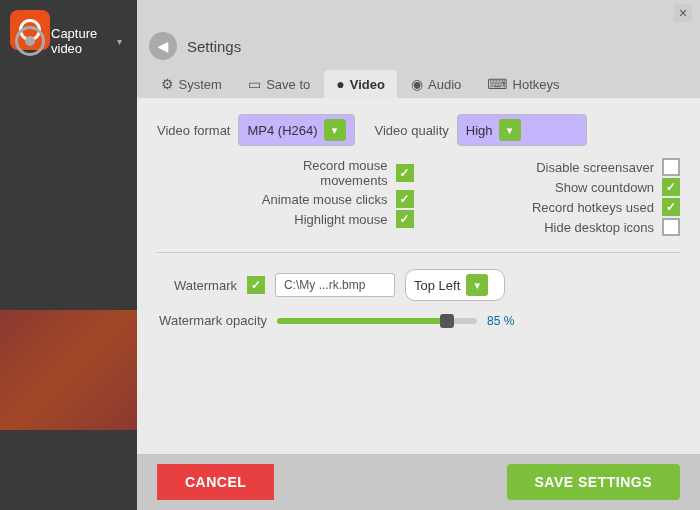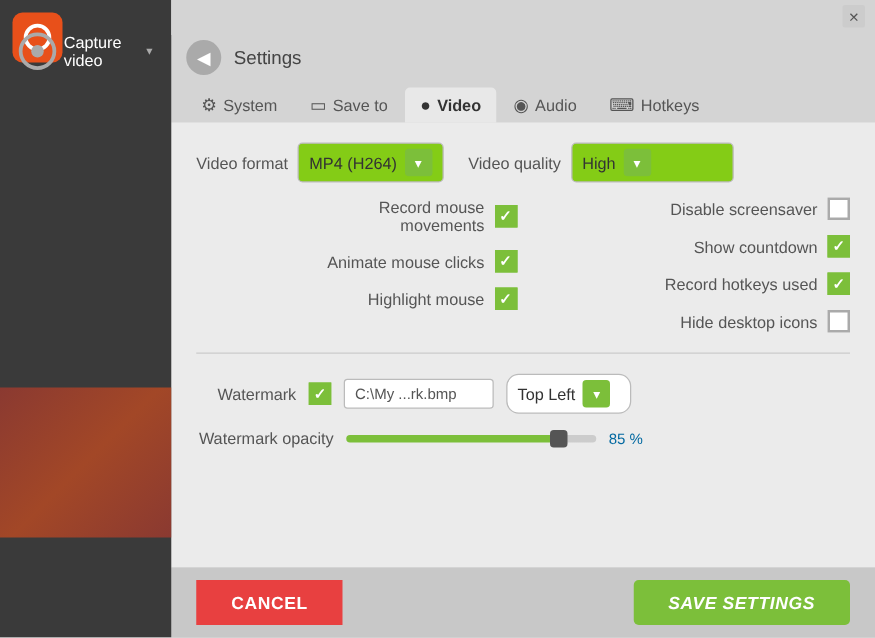--- a/index.html
+++ b/index.html
@@ -195,21 +195,21 @@
       align-items: center;
       gap: 8px;
     }
     .field-label {
       color: #555;
       font-size: 13px;
     }
     .dropdown-box {
       display: flex;
       align-items: center;
-      background: #84cc16;
+      background: #c4b5fd;
       border: 1px solid #bbb;
       border-radius: 4px;
       padding: 4px 8px;
       gap: 6px;
       cursor: pointer;
       min-width: 100px;
     }
     .dropdown-box span {
       font-size: 13px;
     }
@@ -347,31 +347,30 @@
     .save-btn {
       background: #7cbf3a;
       color: white;
       border: none;
       border-radius: 4px;
       padding: 10px 28px;
       font-size: 14px;
       font-weight: bold;
       cursor: pointer;
       letter-spacing: 0.5px;
-      font-style: italic;
     }
     .checks-container {
       display: flex;
       gap: 10px;
     }
     .check-col {
       flex: 1;
       display: flex;
       flex-direction: column;
-      gap: 12px;
+      gap: 2px;
     }
     .check-item {
       display: flex;
       align-items: center;
       justify-content: flex-end;
       gap: 8px;
     }
   </style>
 </head>
 <body>

